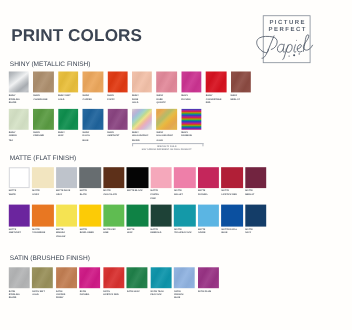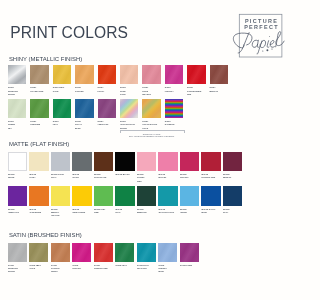--- a/index.html
+++ b/index.html
@@ -2,21 +2,21 @@
 <html><head>
 <meta charset="utf-8">
 <title>Print Colors</title>
 <style>
   html,body{margin:0;padding:0;}
   body{width:300px;height:300px;background:#fffefc;overflow:hidden;
        font-family:"Liberation Sans",sans-serif;-webkit-font-smoothing:antialiased;}
   .page{position:relative;width:300px;height:300px;}
 
   .title{position:absolute;left:10.2px;top:26.0px;font-size:15.6px;letter-spacing:0.1px;
-         color:#3c4553;font-weight:400;line-height:14px;}
+         color:#3c4553;font-weight:700;line-height:14px;}
 
   
   .logo{position:absolute;left:230px;top:12px;width:56px;height:47px;}
   .logo .logo-svg{position:absolute;left:0;top:0;display:block;}
   .logo .pic{position:absolute;left:9.6px;top:6.6px;width:42.6px;text-align:center;font-size:5.45px;
              letter-spacing:1.35px;color:#5b6472;line-height:5px;font-weight:700;text-indent:1.35px;}
   .logo .per{position:absolute;left:9.6px;top:12.7px;width:42.6px;text-align:center;font-size:5.45px;
              letter-spacing:1.35px;color:#5b6472;line-height:5px;font-weight:700;text-indent:1.35px;}
 
   .sec-head{position:absolute;font-size:5.95px;letter-spacing:0.0px;color:#3c4553;white-space:nowrap;

